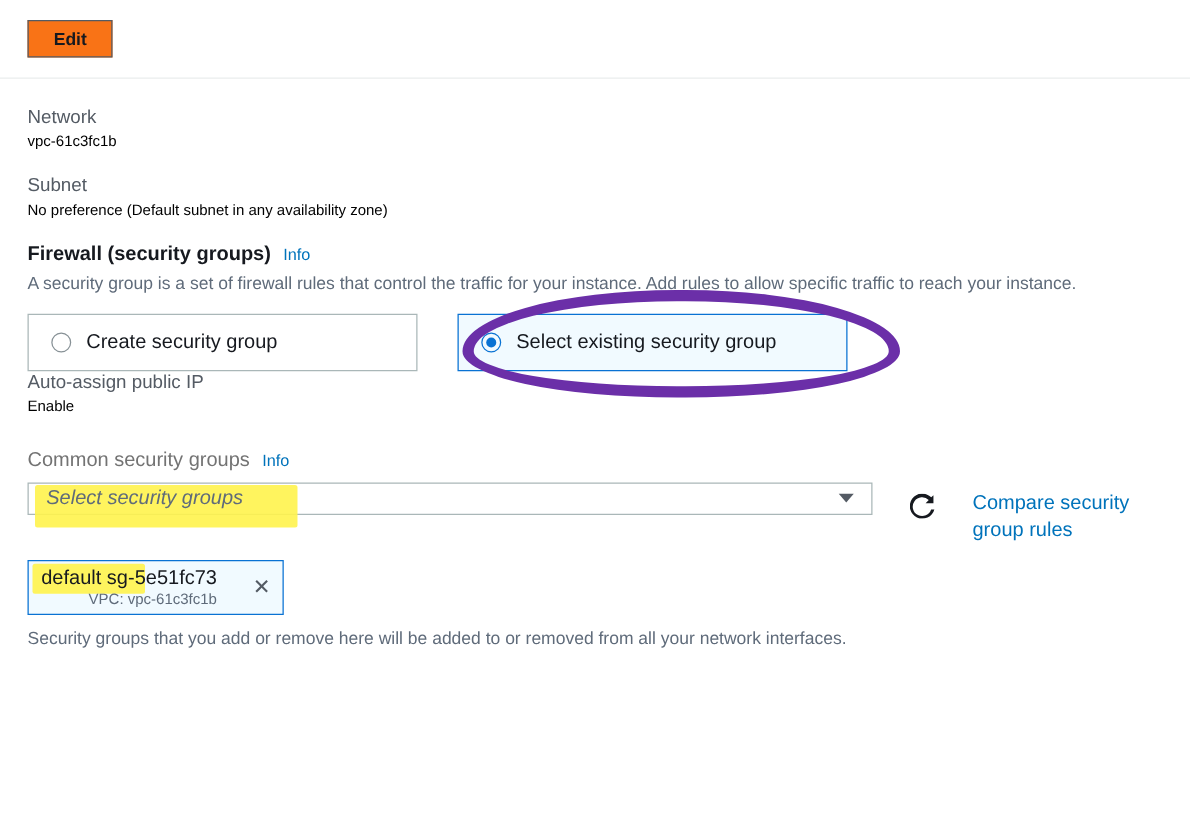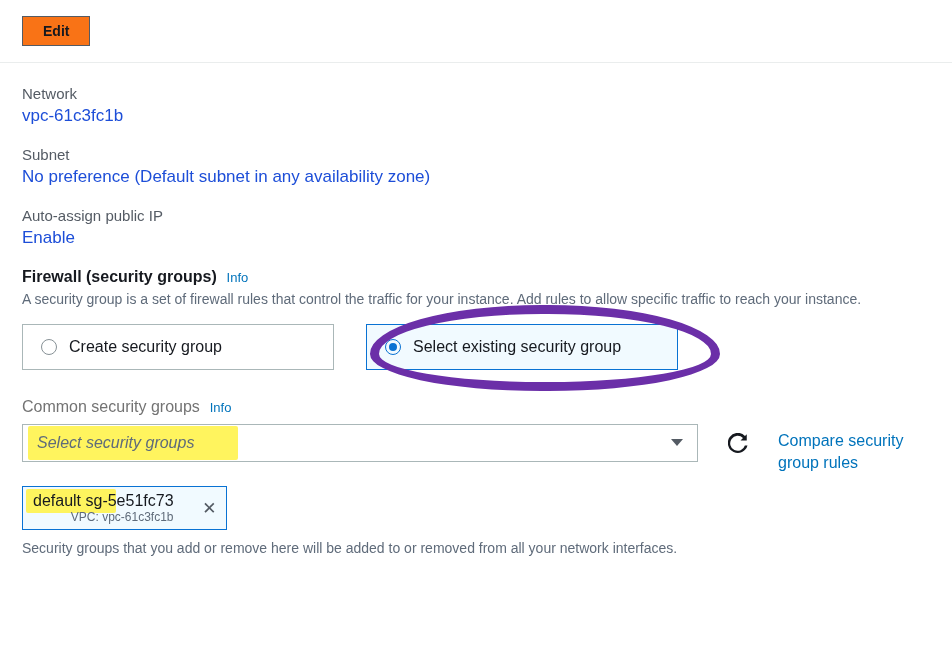--- a/index.html
+++ b/index.html
@@ -31,21 +31,21 @@
     border: 1px solid #545b64;
     padding: 6px 20px;
     font-size: 14px;
     font-weight: 700;
     cursor: pointer;
     color: #16191f;
   }
   .body { padding: 22px 22px 30px 22px; }
   .field { margin-bottom: 20px; }
   .field-label { color: #545b64; font-size: 15px; margin-bottom: 4px; }
-  .field-value { color: #1d4ed8; font-size: 17px; }
+  .field-value { color: #000000; font-size: 12px; }
   .firewall-label { font-weight: 700; font-size: 16px; display: inline; }
   .info-link { color: #0073bb; font-size: 13px; margin-left: 6px; cursor: pointer; }
   .desc { color: #5f6b7a; font-size: 14px; margin-top: 4px; line-height: 1.4; max-width: 880px; }
   .radio-row { display: flex; gap: 32px; margin-top: 14px; position: relative; }
   .radio-box {
     border: 1px solid #aab7b8;
     background: #fff;
     padding: 13px 18px;
     width: 312px;
     display: flex;
@@ -82,21 +82,21 @@
     pointer-events: none;
   }
   .common-row { margin-top: 28px; }
   .common-label { font-size: 16px; color: #737373; display: inline; }
   .select-refresh-row { display: flex; align-items: flex-start; gap: 30px; margin-top: 8px; }
   .sg-select {
     position: relative;
     border: 1px solid #aab7b8;
     background: #fff;
     width: 676px;
-    height: 38px;
+    height: 26px;
     display: flex;
     align-items: center;
     padding: 0 14px;
     cursor: pointer;
   }
   .hl-yellow-1 {
     position: absolute;
     left: 5px; top: 1px;
     width: 210px; height: 34px;
     background: #fff34d;
@@ -161,25 +161,20 @@
 
   <div class="body">
     <div class="field">
       <div class="field-label">Network</div>
       <div class="field-value">vpc-61c3fc1b</div>
     </div>
     <div class="field">
       <div class="field-label">Subnet</div>
       <div class="field-value">No preference (Default subnet in any availability zone)</div>
     </div>
-    <div class="field">
-      <div class="field-label">Auto-assign public IP</div>
-      <div class="field-value">Enable</div>
-    </div>
-
     <div class="field" style="margin-bottom:0;">
       <div>
         <span class="firewall-label">Firewall (security groups)</span>
         <span class="info-link">Info</span>
       </div>
       <div class="desc">A security group is a set of firewall rules that control the traffic for your instance. Add rules to allow specific traffic to reach your instance.</div>
 
       <div class="radio-row">
         <div class="radio-box">
           <div class="radio-circle"></div>
@@ -188,20 +183,25 @@
         <div class="radio-box selected">
           <div class="radio-circle">
               <div class="radio-inner"></div>
             </div>
           <div class="radio-text">Select existing security group</div>
         </div>
         <div class="annot-circle"></div>
       </div>
     </div>
 
+    <div class="field">
+      <div class="field-label">Auto-assign public IP</div>
+      <div class="field-value">Enable</div>
+    </div>
+
     <div class="common-row">
       <div>
         <span class="common-label">Common security groups</span>
         <span class="info-link">Info</span>
       </div>
       <div class="select-refresh-row">
         <div class="sg-select">
           <div class="hl-yellow-1"></div>
           <span class="sg-placeholder">Select security groups</span>
           <div class="sg-caret"></div>

